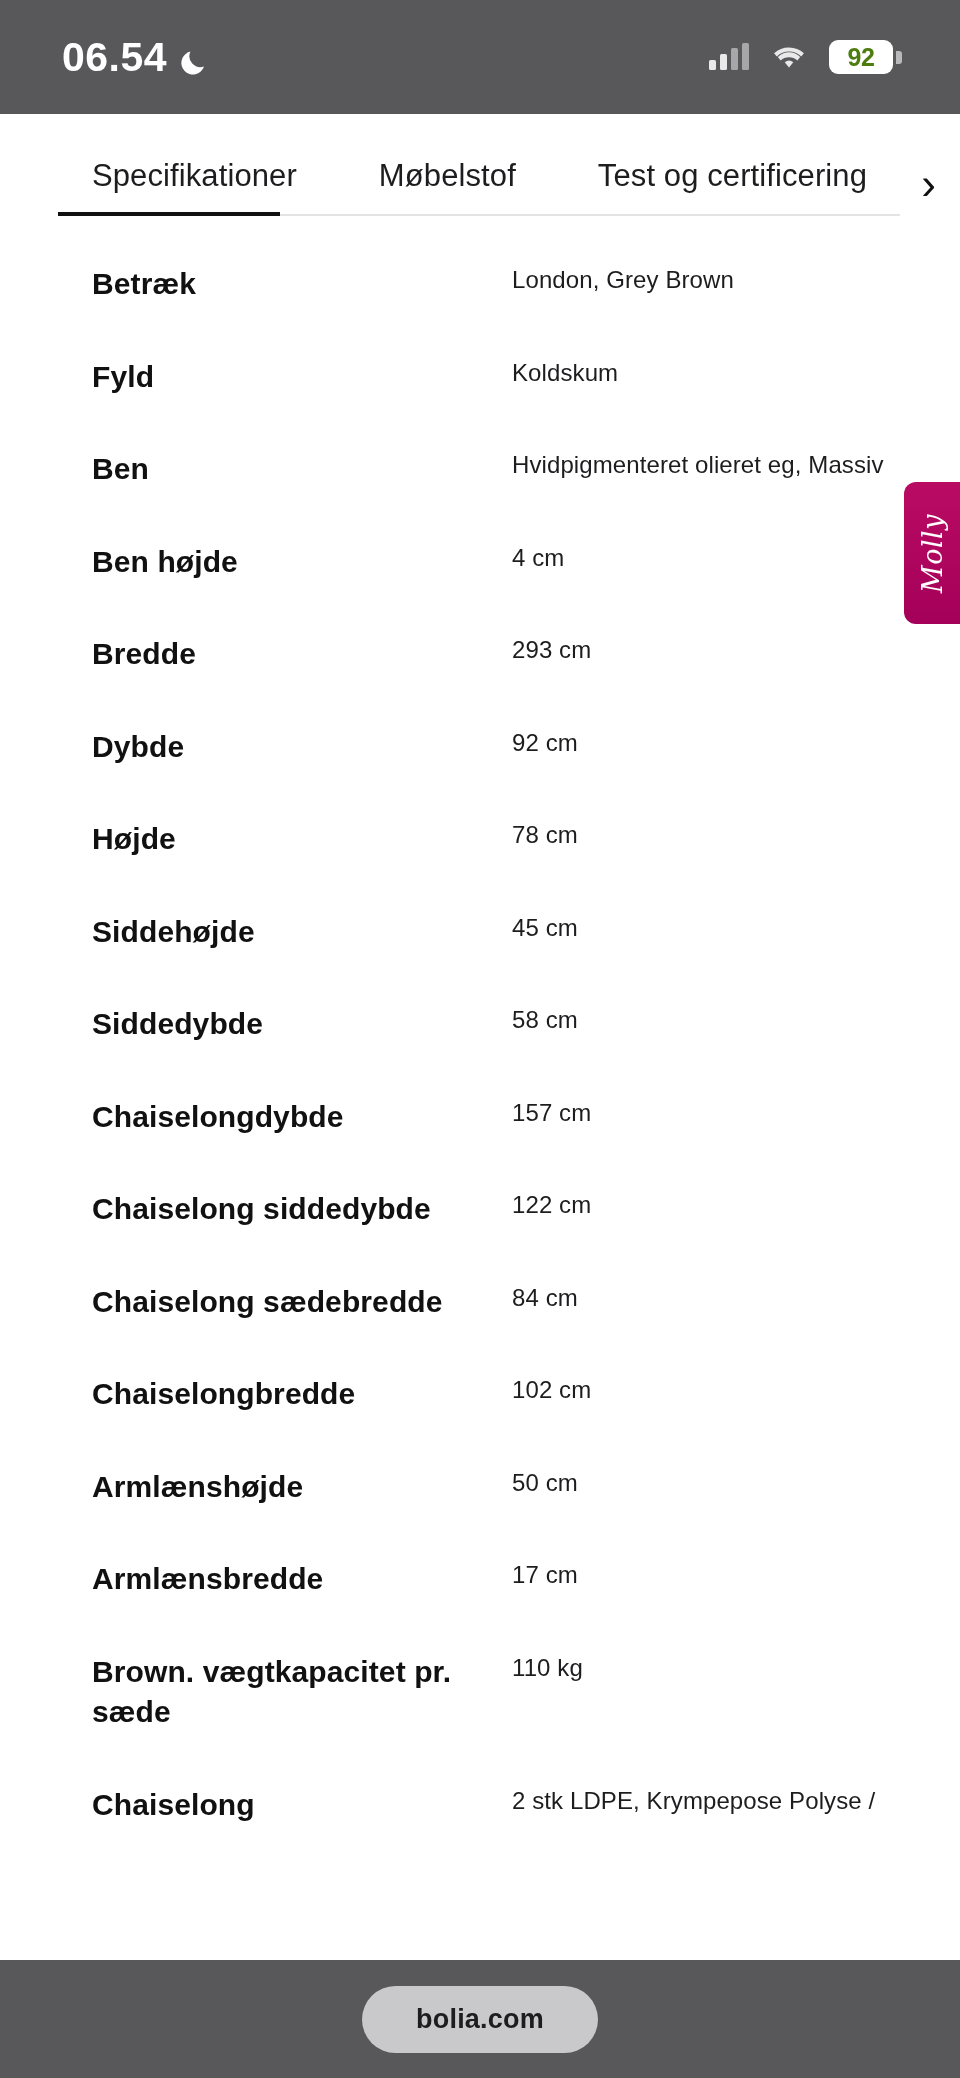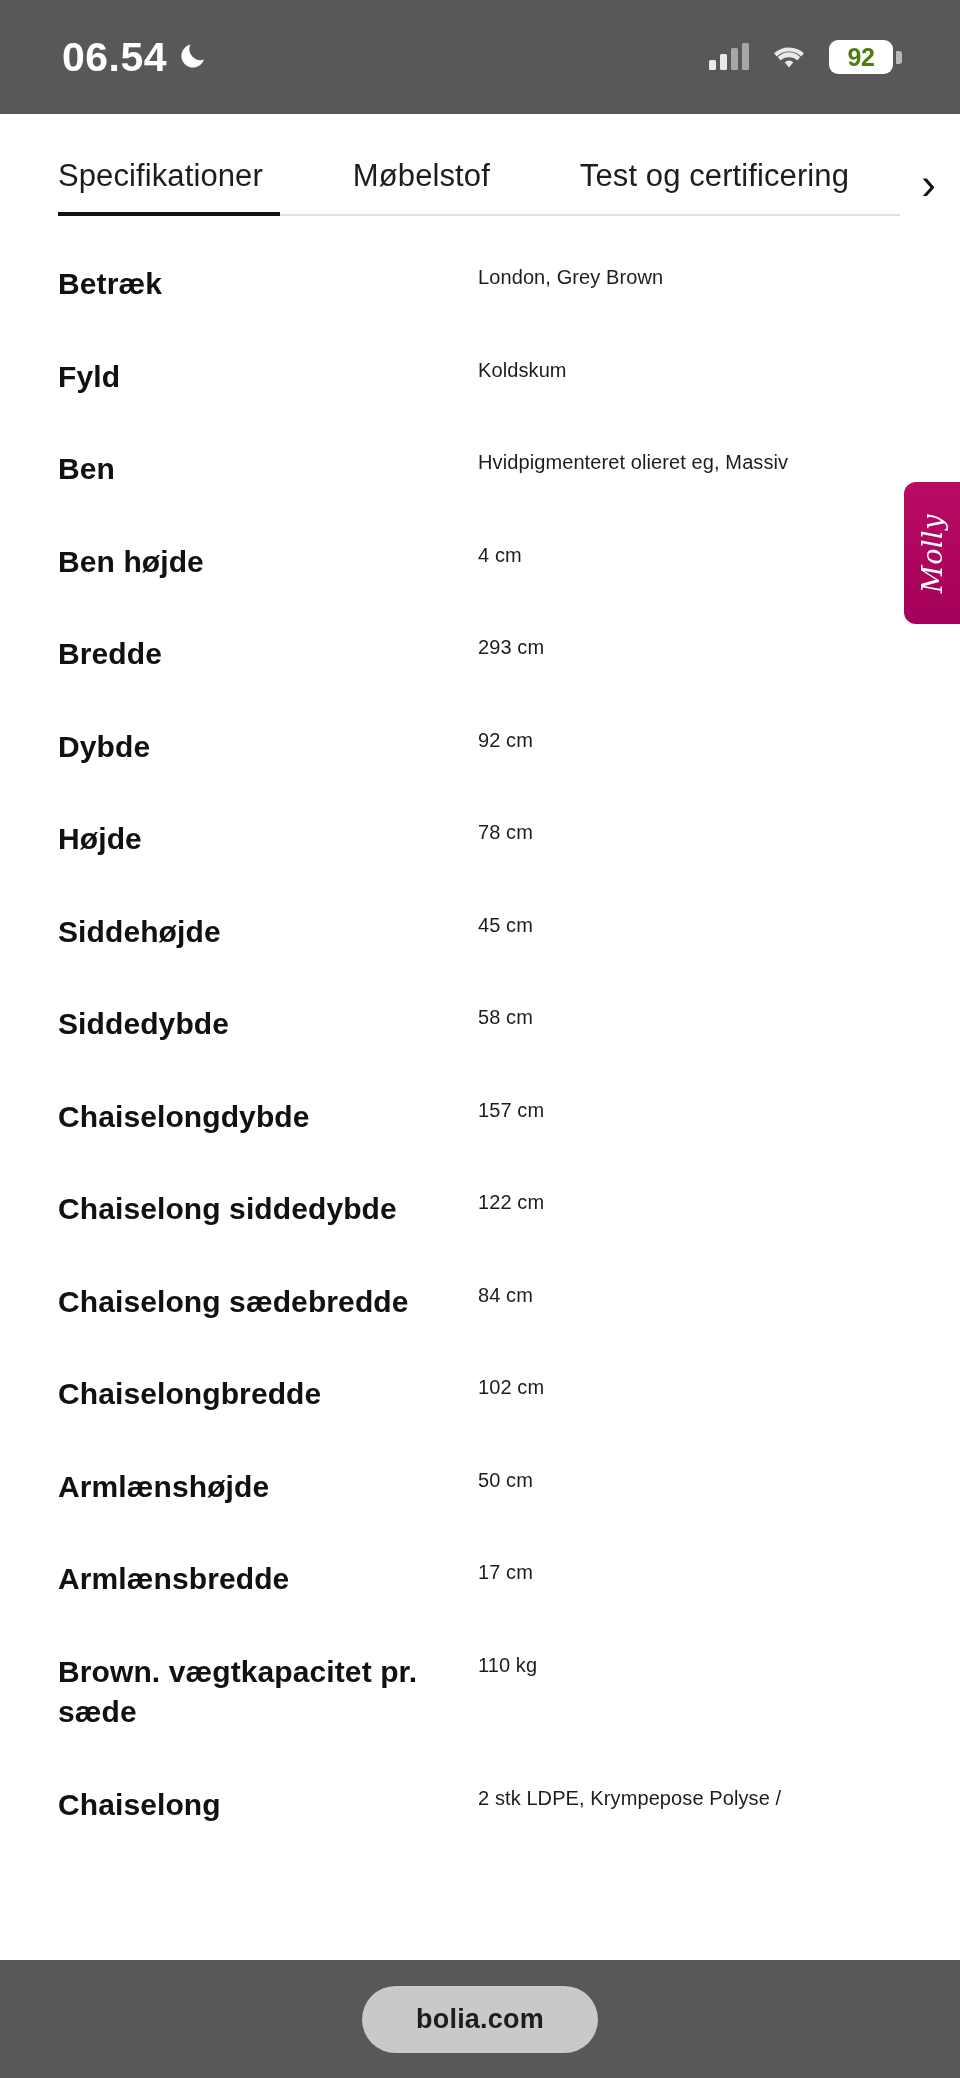--- a/index.html
+++ b/index.html
@@ -25,21 +25,21 @@
     background: #58585a;
     color: #ffffff;
     display: flex;
     align-items: center;
     justify-content: space-between;
     padding: 0 58px 0 62px;
     flex: 0 0 auto;
   }
   .status-left {
     display: flex;
-    align-items: flex-start;
+    align-items: flex-end;
     gap: 12px;
   }
   .status-time {
     font-size: 41px;
     font-weight: bold;
     letter-spacing: 0.5px;
     line-height: 1;
   }
   .moon {
     width: 34px; height: 34px;
@@ -99,22 +99,22 @@
   }
 
   
   .tabs-wrap {
     position: relative;
     padding: 44px 0 0 0;
   }
   .tabs {
     display: flex;
     align-items: flex-start;
-    gap: 8px;
-    padding-left: 58px;
+    gap: 0;
+    padding-left: 92px;
     position: relative;
     white-space: nowrap;
   }
   .tab {
     font-size: 31px;
     color: #1d1d1f;
     padding-bottom: 22px;
     letter-spacing: 0.1px;
   }
   .tab + .tab { margin-left: 82px; }
@@ -158,24 +158,25 @@
   }
   .spec-label {
     width: 420px;
     flex: 0 0 420px;
     font-size: 30px;
     font-weight: bold;
     color: #111111;
     line-height: 1.35;
     letter-spacing: 0.1px;
     padding-right: 16px;
+    margin-left: 34px;
   }
   .spec-value {
     flex: 1 1 auto;
-    font-size: 20px;
+    font-size: 24px;
     color: #1d1d1f;
     line-height: 1.35;
     letter-spacing: 0.1px;
   }
   .spec-row.cut {
     margin-bottom: 0;
     overflow: hidden;
   }
 
   

